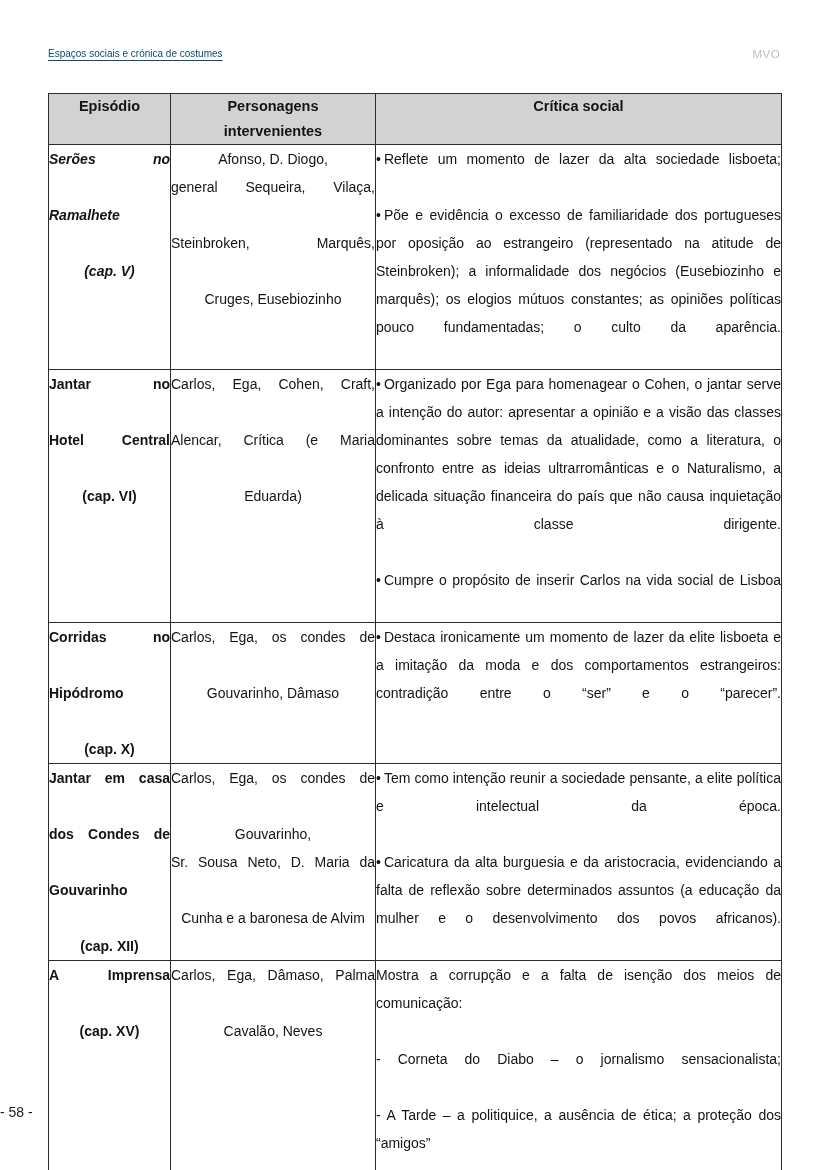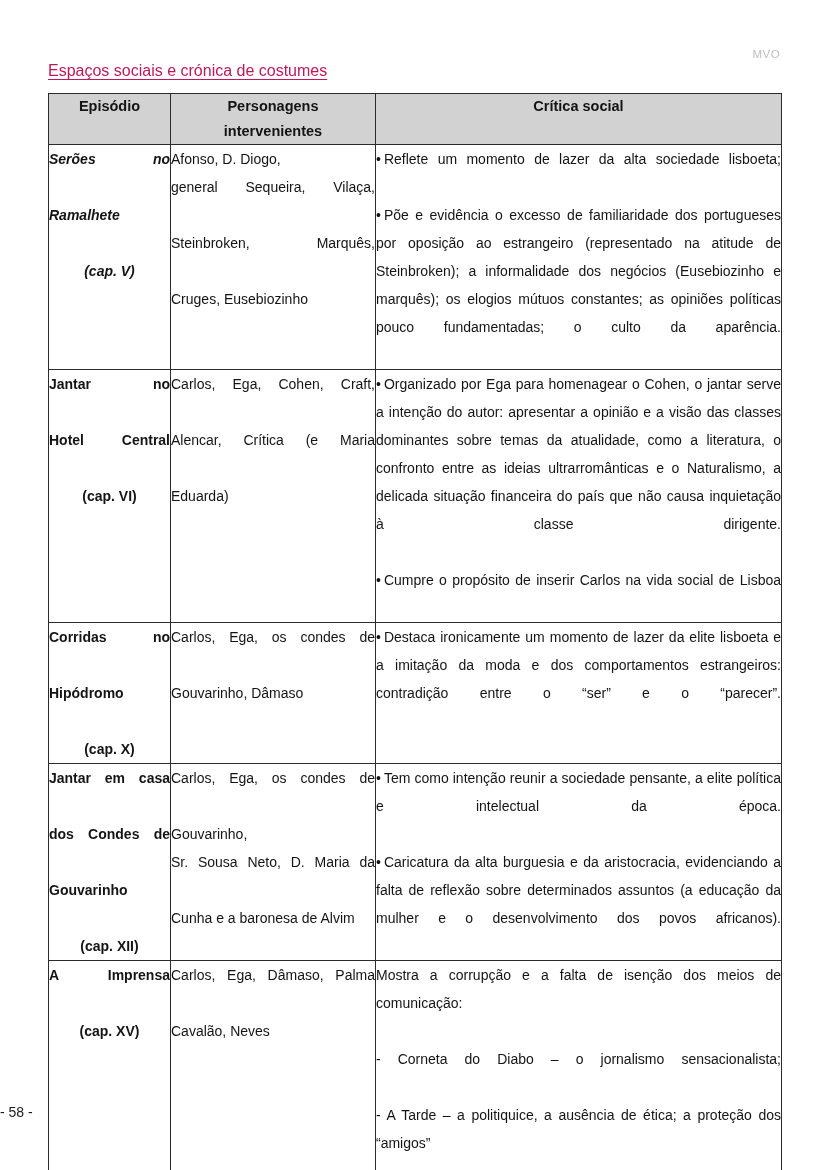--- a/index.html
+++ b/index.html
@@ -34,24 +34,24 @@
     font-size: 11.5px;
     letter-spacing: 0.4px;
     color: #bdbdbd;
     font-weight: 400;
   }
 
   
   .section-title {
     position: absolute;
     left: 48px;
-    top: 62px;
-    font-size: 16px;
+    top: 48px;
+    font-size: 10px;
     font-weight: 400;
-    color: #be185d;
+    color: #0c4a6e;
     text-decoration: underline;
     text-underline-offset: 3px;
     text-decoration-thickness: 1px;
     white-space: nowrap;
   }
 
   
   .table-wrap {
     position: absolute;
     left: 48px;
@@ -107,21 +107,21 @@
     font-size: 14px;
     line-height: 28px;
     padding: 7px 9px 9px 10px;
     text-align: justify;
     text-justify: inter-word;
   }
   td.pers p {
     margin: 0;
     text-align: justify;
   }
-  td.pers p.nojust { text-align: left; }
+  td.pers p.nojust { text-align: center; }
   td.pers p.just::after {
     content: "";
     display: inline-block;
     width: 100%;
   }
 
   td.crit {
     font-size: 14px;
     line-height: 28px;
     padding: 7px 11px 9px 10px;

